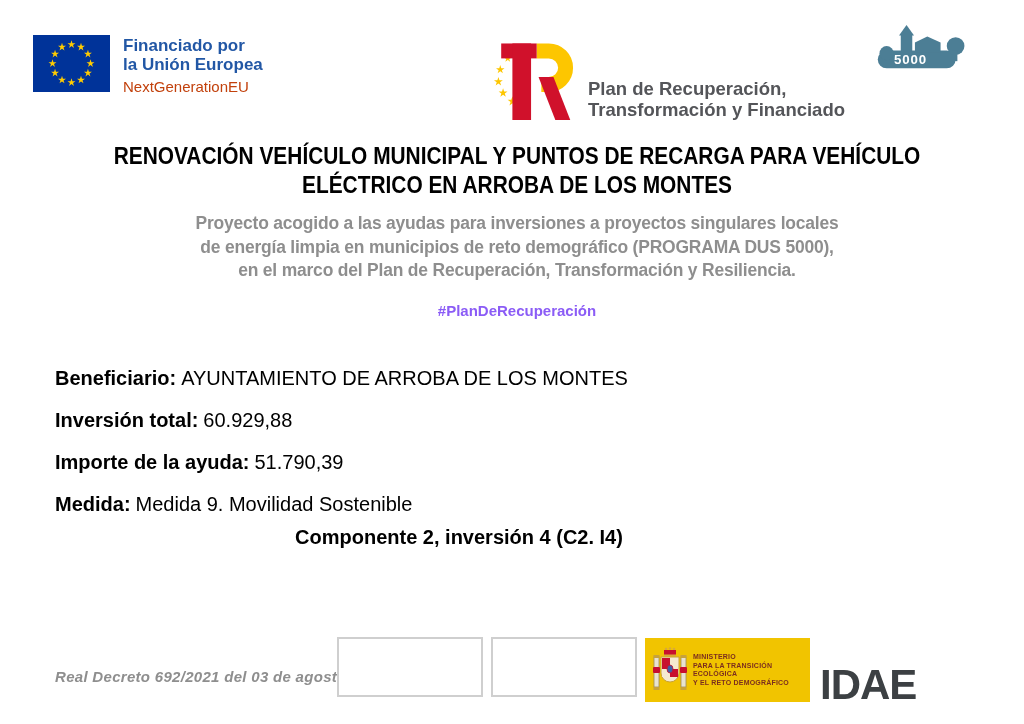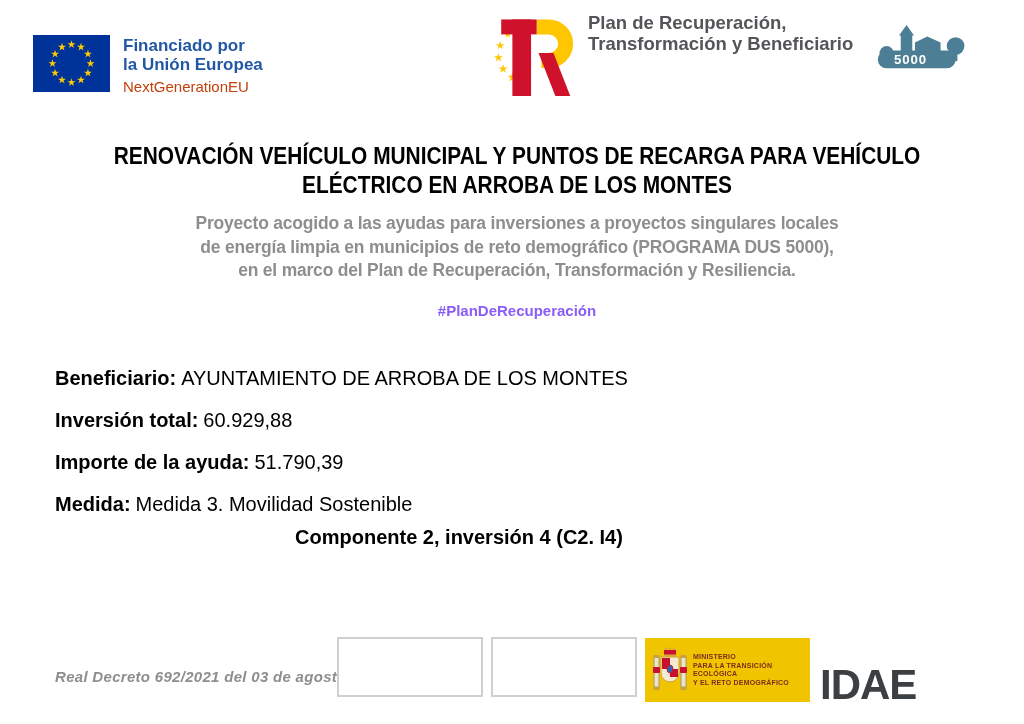--- a/index.html
+++ b/index.html
@@ -7,21 +7,21 @@
     position:relative;width:1024px;height:724px;background:#fff;overflow:hidden;
     font-family:"Liberation Sans",sans-serif;color:#000;padding-left:10px;
   }
   
   .eu-group{position:absolute;left:33px;top:35px;display:flex;gap:13px;align-items:flex-start;}
   .eu-flag{width:77px;height:57px;display:block;}
   .eu-lines{padding-top:1px;}
   .eu-line{font-size:17px;font-weight:bold;color:#2257A5;line-height:19px;white-space:nowrap;}
   .eu-sub{font-size:15px;color:#c2410c;line-height:18px;margin-top:4px;white-space:nowrap;}
 
-  .plan-group{position:absolute;left:488px;top:12px;display:flex;align-items:flex-start;gap:12px;}
+  .plan-group{position:absolute;left:488px;top:36px;display:flex;align-items:flex-end;gap:12px;}
   .tr-logo{width:88px;height:84px;display:block;}
   .plan-line{font-size:18.5px;font-weight:bold;color:#545559;line-height:21px;white-space:nowrap;}
 
   .dus-group{position:absolute;left:854px;top:23px;width:140px;}
   .dus-village{width:92px;height:48px;display:block;margin-left:22px;}
   .dus-word{font-size:57px;font-weight:bold;color:#1D1D1B;letter-spacing:-2px;
             line-height:50px;margin-top:-7px;}
 
   
   .title{position:absolute;top:141px;left:0;width:100%;text-align:center;font-weight:bold;
@@ -99,21 +99,21 @@
         <use href="#star" transform="translate(14,61) scale(5)"></use>
         <use href="#star" transform="translate(24,70) scale(5.4)"></use>
       </g>
       <path d="M50,16 h13 a18,18 0 0 1 0,36 h-8" fill="none" stroke="#FDC600" stroke-width="16"></path>
       <rect x="12" y="8" width="38" height="16" fill="#D0112B"></rect>
       <rect x="24" y="8" width="20" height="82" fill="#D0112B"></rect>
       <polygon points="52,44 68,44 86,90 70,90" fill="#D0112B"></polygon>
     </svg>
     <div>
       <div class="plan-line">Plan de Recuperación,</div>
-      <div class="plan-line">Transformación y Beneficiario</div>
+      <div class="plan-line">Transformación y Financiado</div>
     </div>
   </div>
 
   <div class="dus-group">
     <svg class="dus-village" viewBox="0 0 104 52">
       <g fill="#4C7E95">
         <rect x="2" y="30" width="88" height="20" rx="10"></rect>
         <circle cx="12" cy="33" r="8"></circle>
         <rect x="28" y="11" width="13" height="26"></rect>
         <polygon points="26,13 43,13 34.5,1"></polygon>
@@ -142,21 +142,21 @@
     <div class="field-row">
       <span class="field-label">Beneficiario:</span><span class="field-value">AYUNTAMIENTO DE ARROBA DE LOS MONTES</span>
     </div>
     <div class="field-row">
       <span class="field-label">Inversión total:</span><span class="field-value">60.929,88</span>
     </div>
     <div class="field-row">
       <span class="field-label">Importe de la ayuda:</span><span class="field-value">51.790,39</span>
     </div>
     <div class="field-row">
-      <span class="field-label">Medida:</span><span class="field-value">Medida 3. Movilidad Sostenible</span>
+      <span class="field-label">Medida:</span><span class="field-value">Medida 9. Movilidad Sostenible</span>
     </div>
     <div class="field-row compact">
       <span class="field-label">Componente 2, inversión 4 (C2. I4)</span><span class="field-value"></span>
     </div>
   </div>
 
   <div class="decree">Real Decreto 692/2021 del 03 de agosto</div>
 
   <div class="sign-box b1"></div>
   <div class="sign-box b2"></div>

